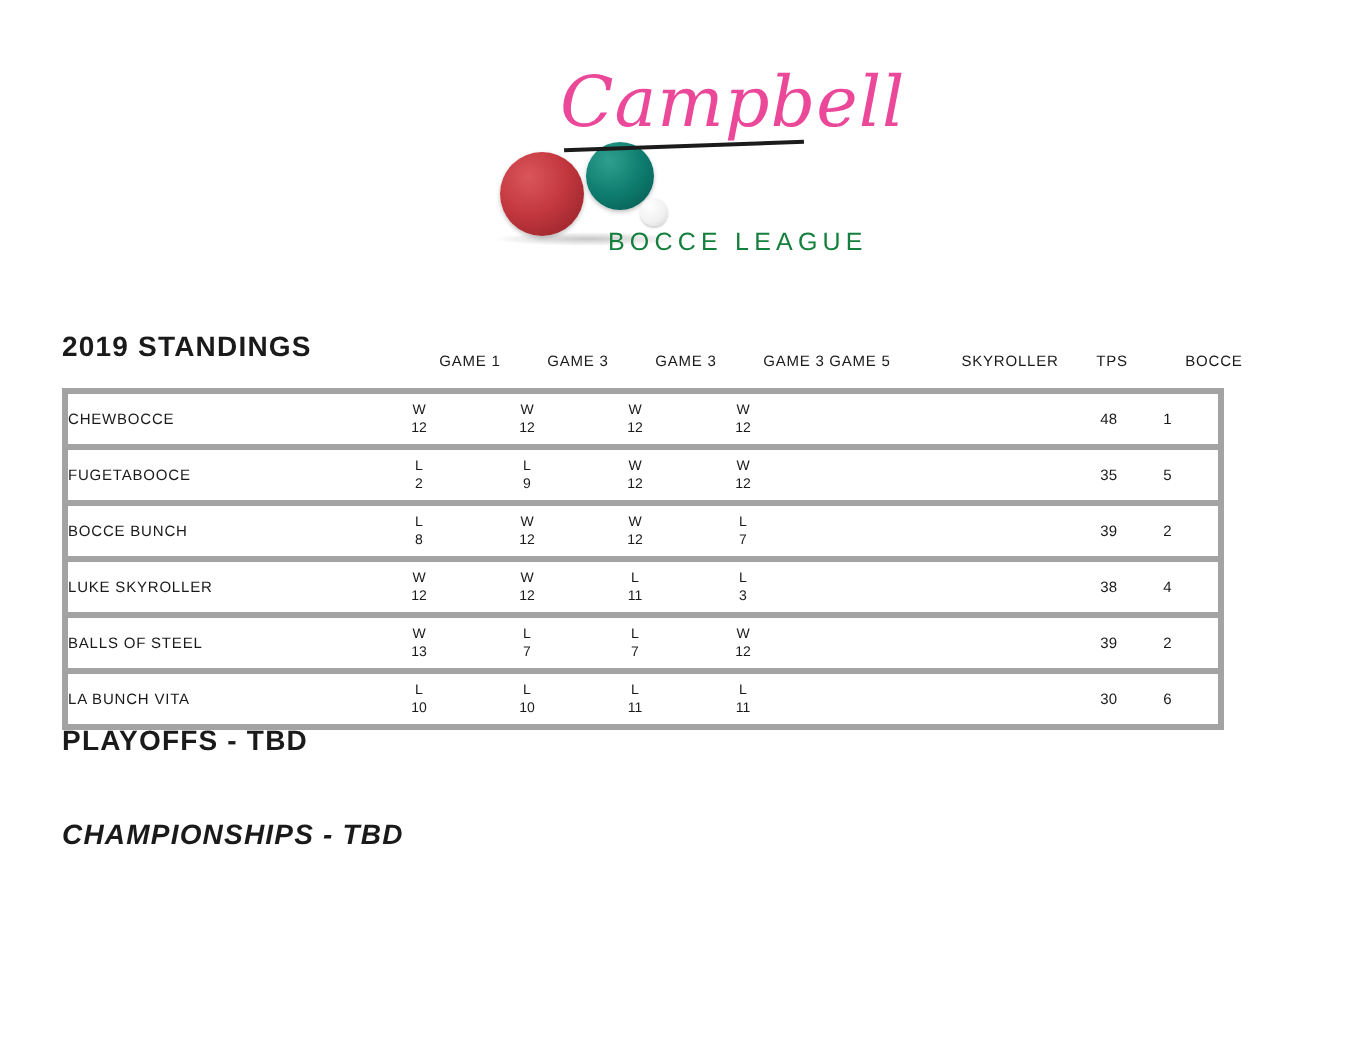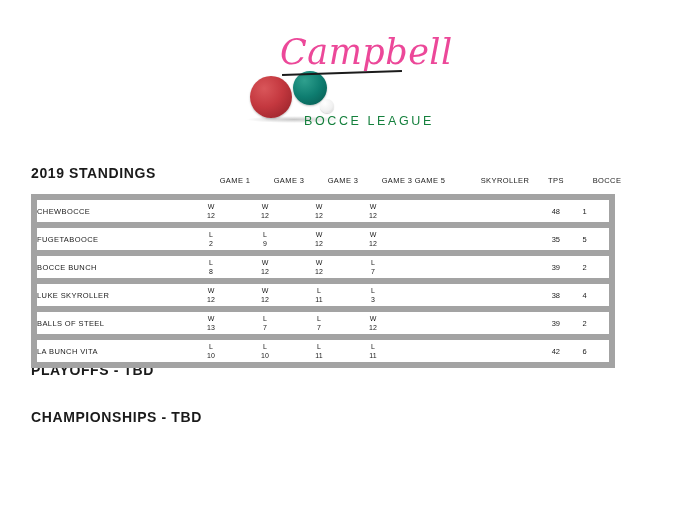--- a/index.html
+++ b/index.html
@@ -100,21 +100,21 @@
   
   .section-title {
     position: absolute;
     font-size: 14px;
     font-weight: bold;
     letter-spacing: 0.6px;
     color: #1a1a1a;
   }
   #standings-title { left: 31px; top: 165px; }
   #playoffs-title  { left: 31px; top: 362px; }
-  #champs-title    { left: 31px; top: 409px; }
+  #champs-title    { left: 31px; top: 409px; font-style: italic; }
 
   
   #col-headers {
     position: absolute;
     left: 31px;
     top: 176px;
     width: 580px;
     height: 12px;
   }
   #col-headers .col-head {
@@ -133,21 +133,21 @@
     left: 31px;
     top: 194px;
     width: 578px;
     border-collapse: collapse;
     table-layout: fixed;
   }
   #standings-table tr {
     height: 28px;
   }
   #standings-table td {
-    border: 6px solid #a3a3a3;
+    border: 3px solid #a3a3a3;
     padding: 0;
     vertical-align: middle;
   }
   td.team-cell {
     border-right: none !important;
     padding-left: 6px;
     font-size: 7.5px;
     letter-spacing: 0.4px;
     white-space: nowrap;
   }
@@ -366,17 +366,17 @@
         </td>
         <td class="game-cell">
           <span class="wl">L</span>
           <span class="pts">11</span>
         </td>
         <td class="game-cell">
           <span class="wl"></span>
           <span class="pts"></span>
         </td>
         <td class="stand-cell"></td>
-        <td class="tps-cell">42</td>
+        <td class="tps-cell">30</td>
         <td class="place-cell">6</td>
       </tr>
     </tbody>
 </table>
 
 </body></html>

